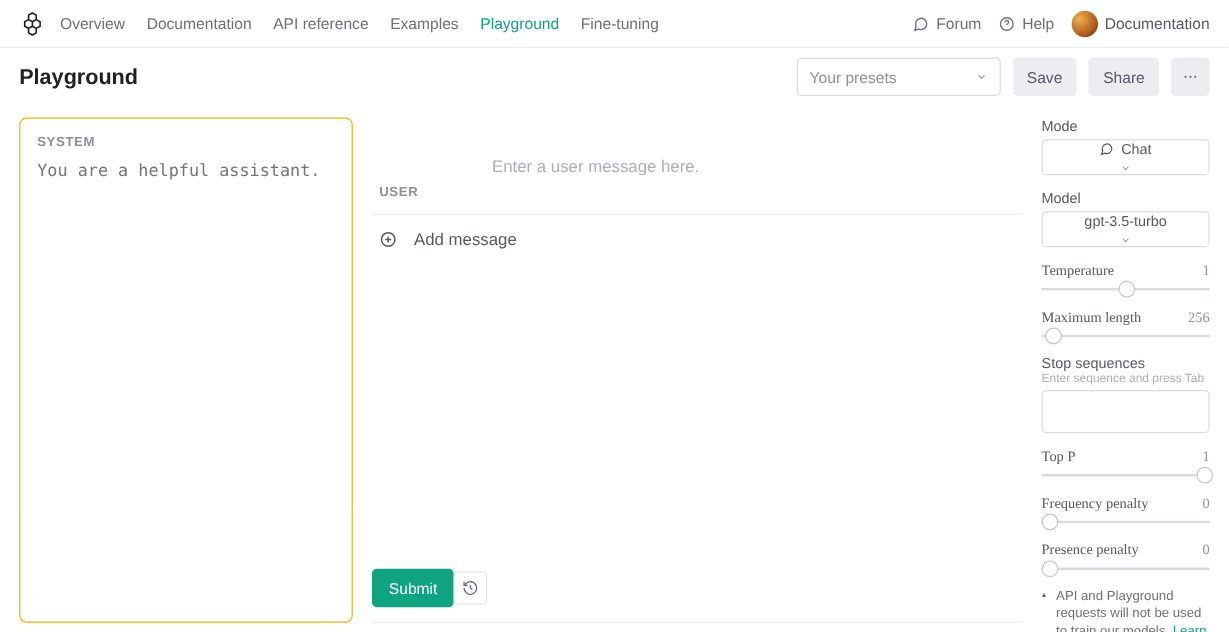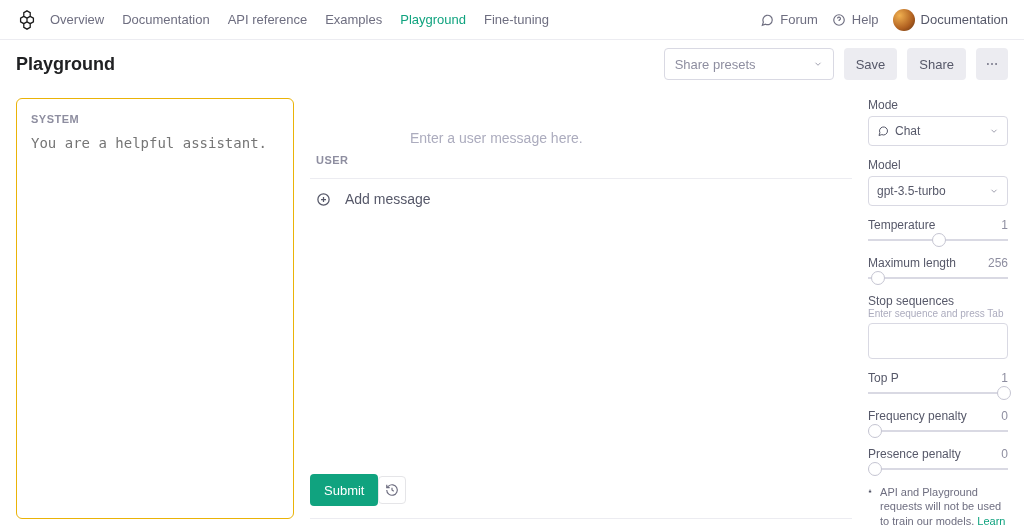--- a/index.html
+++ b/index.html
@@ -130,24 +130,24 @@
     width: 140px;
     display:flex; flex-direction:column;
     gap: 12px;
     font-size: 12px;
     color:#565869;
   }
   .s-label { font-size:12px; color:#565869; }
   .s-select {
     height: 30px; border:1px solid #d9d9e3; border-radius:4px;
     display:flex; align-items:center; padding:0 8px; justify-content:space-between;
-    color:#565869; cursor:pointer; position:relative;
+    color:#565869; cursor:pointer; position:relative;flex-direction:column;
   }
   .s-select .sel-left { display:flex; align-items:center; gap:6px; }
-  .s-row { display:flex; justify-content:space-between; align-items:center; }
+  .s-row { display:flex; justify-content:space-between; align-items:center;font-family:Liberation Serif, serif; }
   .s-val { color:#8e8ea0; }
   .slider {
     position:relative; height:8px; margin-top:4px;
   }
   .track {
     position:absolute; top:3px; left:0; right:0; height:2px; background:#d9d9e3;
   }
   .thumb {
     position:absolute; top:-3px; width:14px; height:14px; border-radius:50%;
     background:#fff; border:1px solid #c5c5d2;
@@ -199,21 +199,21 @@
     <span style="display:flex;align-items:center">
       <span class="avatar"></span>
       <span class="username">Documentation</span>
     </span>
   </div>
 </div>
 
 <div class="subhead">
   <div class="page-title">Playground</div>
   <div class="presets">
-    <span>Share presets</span>
+    <span>Your presets</span>
     <svg width="10" height="10" viewBox="0 0 24 24" fill="none" stroke="#8e8ea0" stroke-width="2">
         <path d="M6 9l6 6 6-6"></path>
       </svg>
   </div>
   <button class="btn">Save</button>
   <button class="btn">Share</button>
   <button class="btn icon-only">
     <svg width="14" height="14" viewBox="0 0 24 24" fill="#6e6e80">
         <circle cx="5" cy="12" r="1.6"></circle>
         <circle cx="12" cy="12" r="1.6"></circle>

